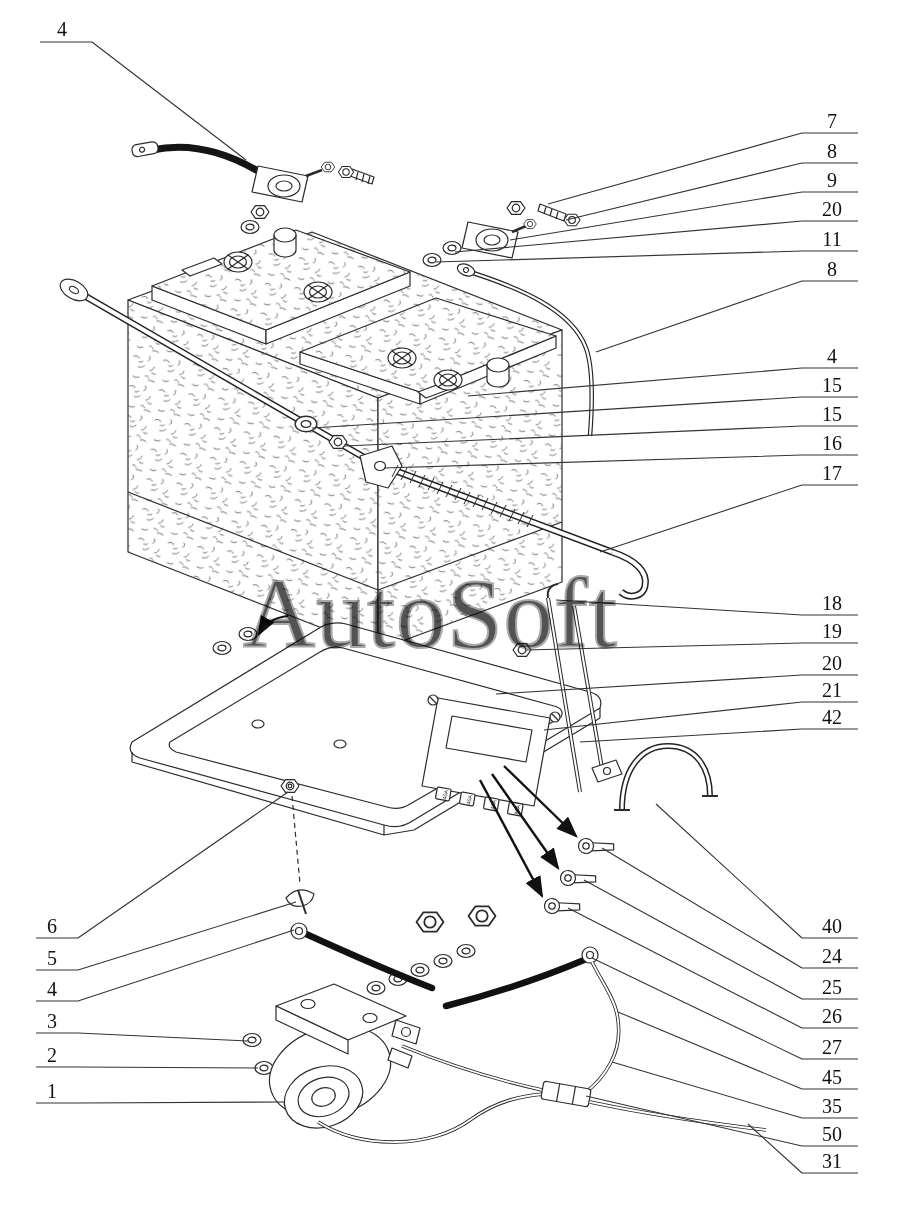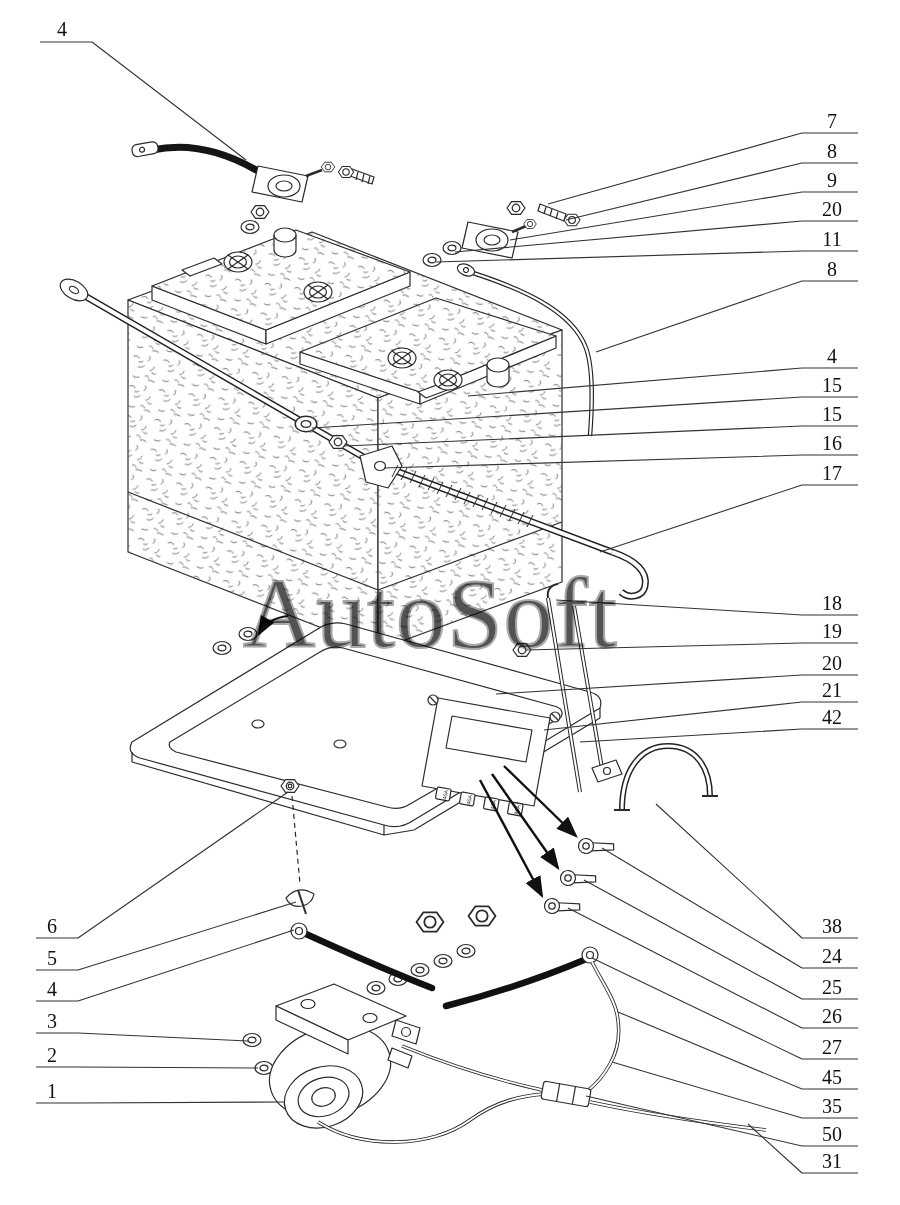--- a/index.html
+++ b/index.html
@@ -351,21 +351,21 @@
 <div class="callout" style="left:832px;top:357px"><span>4</span></div>
 <div class="callout" style="left:832px;top:386px"><span>15</span></div>
 <div class="callout" style="left:832px;top:415px"><span>15</span></div>
 <div class="callout" style="left:832px;top:444px"><span>16</span></div>
 <div class="callout" style="left:832px;top:474px"><span>17</span></div>
 <div class="callout" style="left:832px;top:604px"><span>18</span></div>
 <div class="callout" style="left:832px;top:632px"><span>19</span></div>
 <div class="callout" style="left:832px;top:664px"><span>20</span></div>
 <div class="callout" style="left:832px;top:691px"><span>21</span></div>
 <div class="callout" style="left:832px;top:718px"><span>42</span></div>
-<div class="callout" style="left:832px;top:927px"><span>38</span></div>
+<div class="callout" style="left:832px;top:927px"><span>40</span></div>
 <div class="callout" style="left:832px;top:957px"><span>24</span></div>
 <div class="callout" style="left:832px;top:988px"><span>25</span></div>
 <div class="callout" style="left:832px;top:1017px"><span>26</span></div>
 <div class="callout" style="left:832px;top:1048px"><span>27</span></div>
 <div class="callout" style="left:832px;top:1078px"><span>45</span></div>
 <div class="callout" style="left:832px;top:1107px"><span>35</span></div>
 <div class="callout" style="left:832px;top:1135px"><span>50</span></div>
 <div class="callout" style="left:832px;top:1162px"><span>31</span></div>
 
 <div class="callout" style="left:52px;top:927px"><span>6</span></div>

